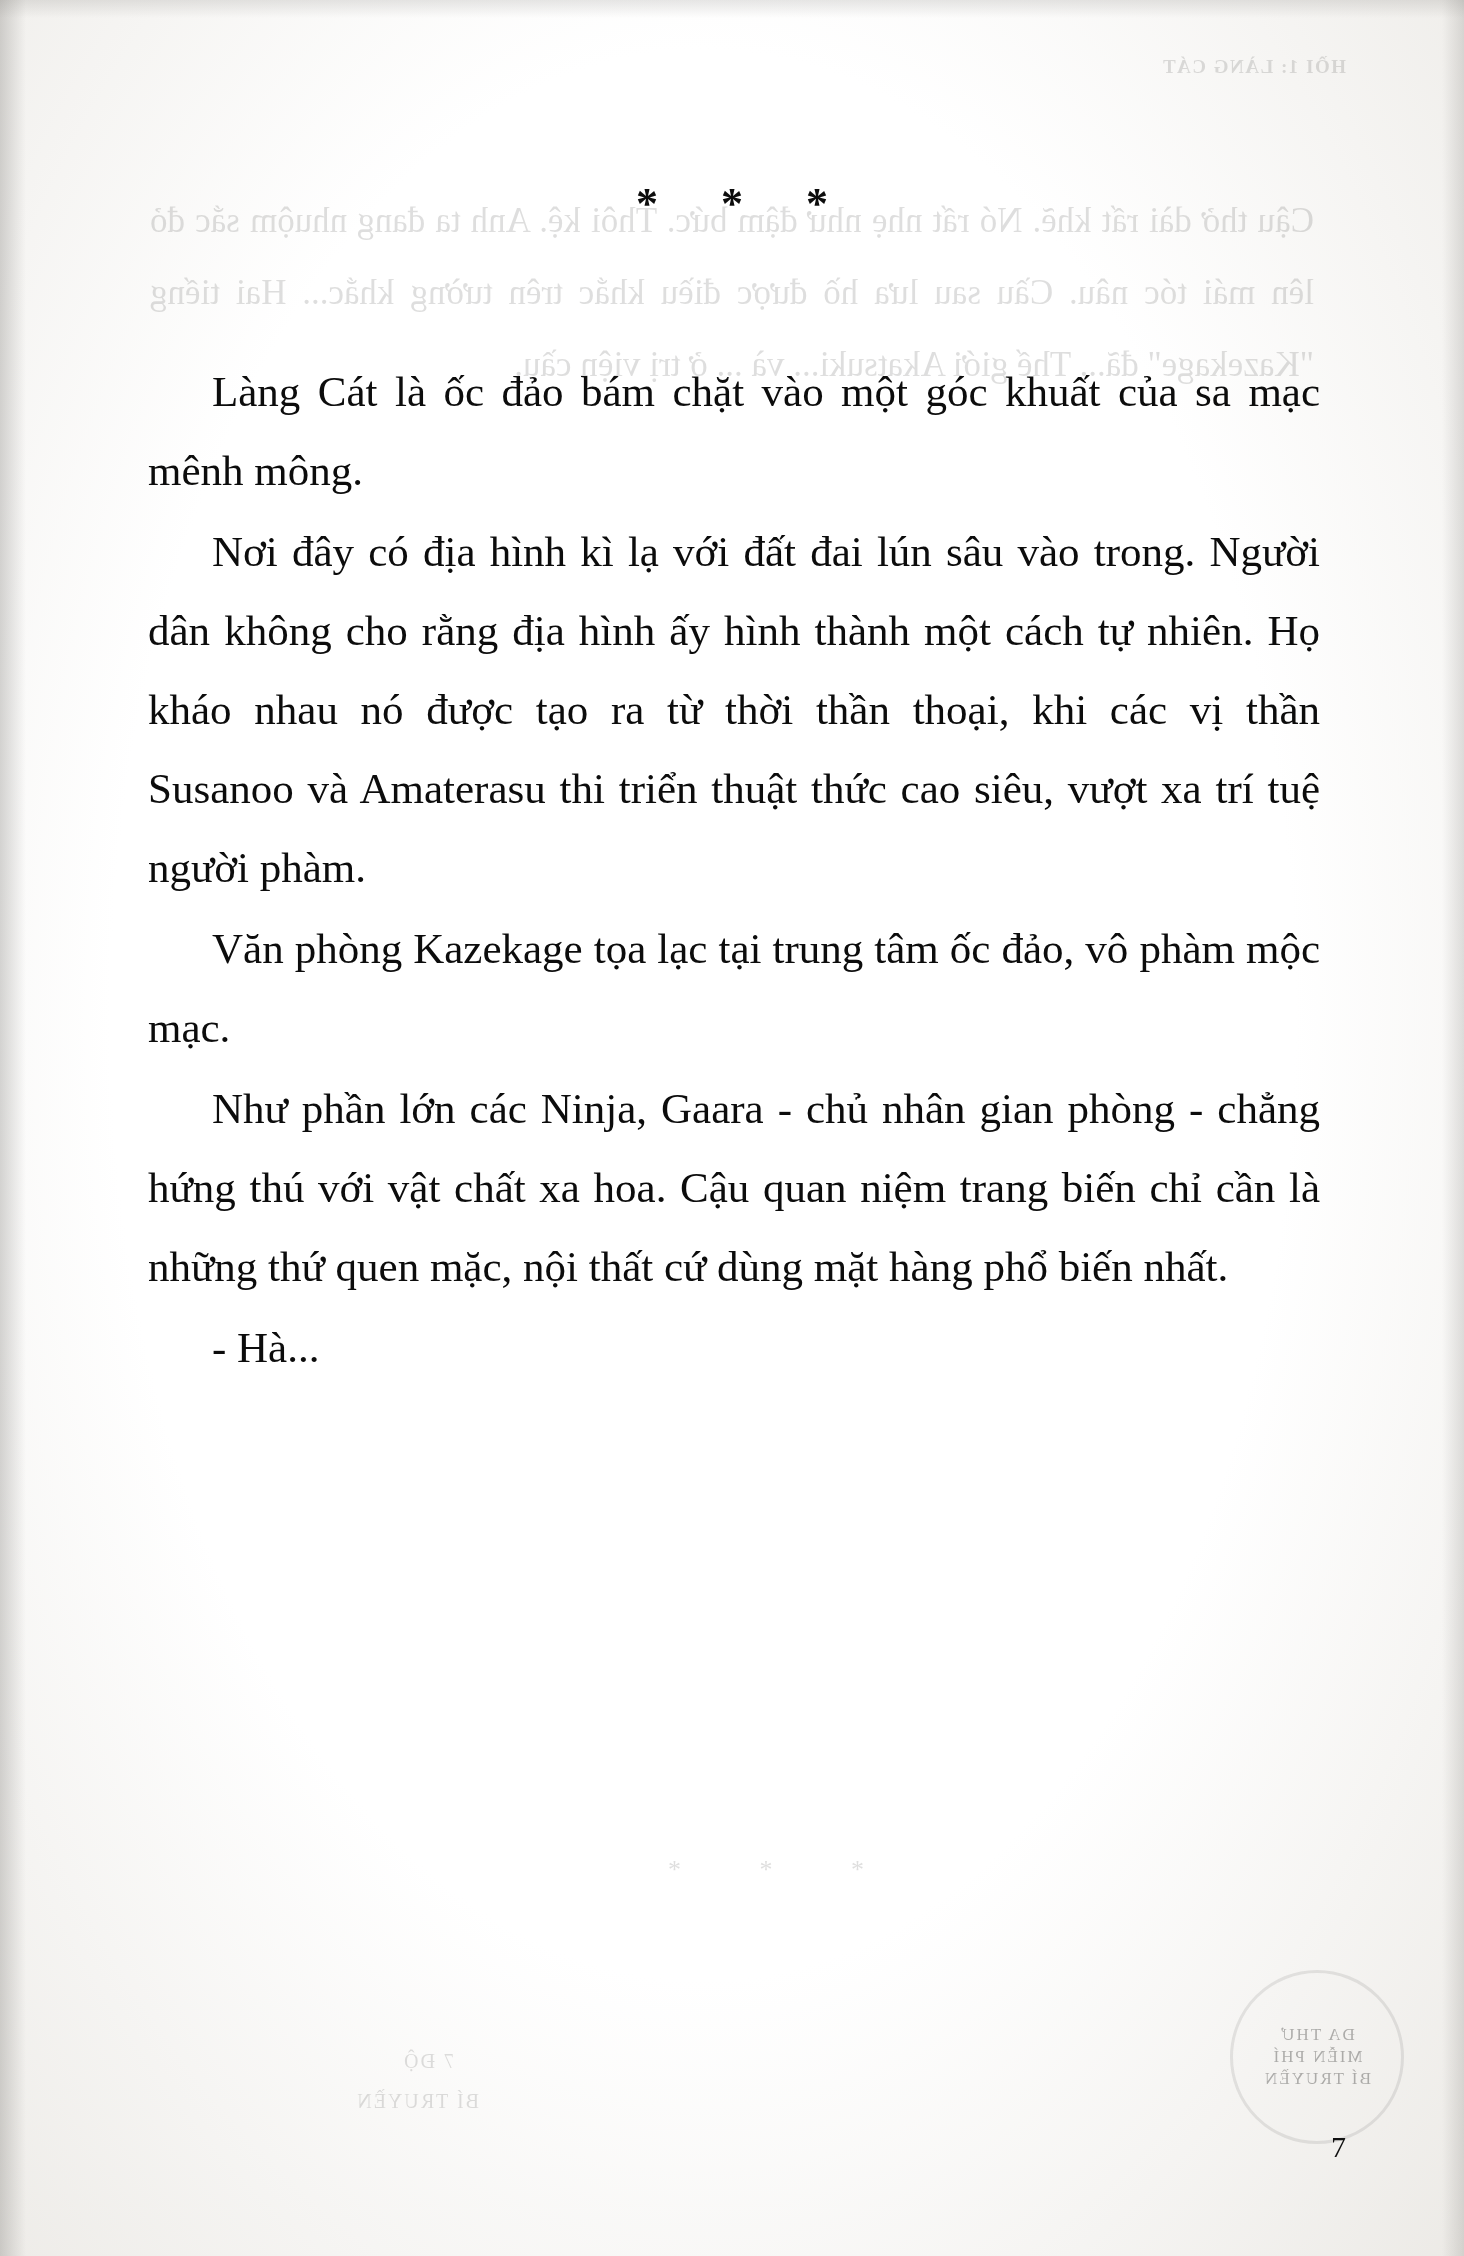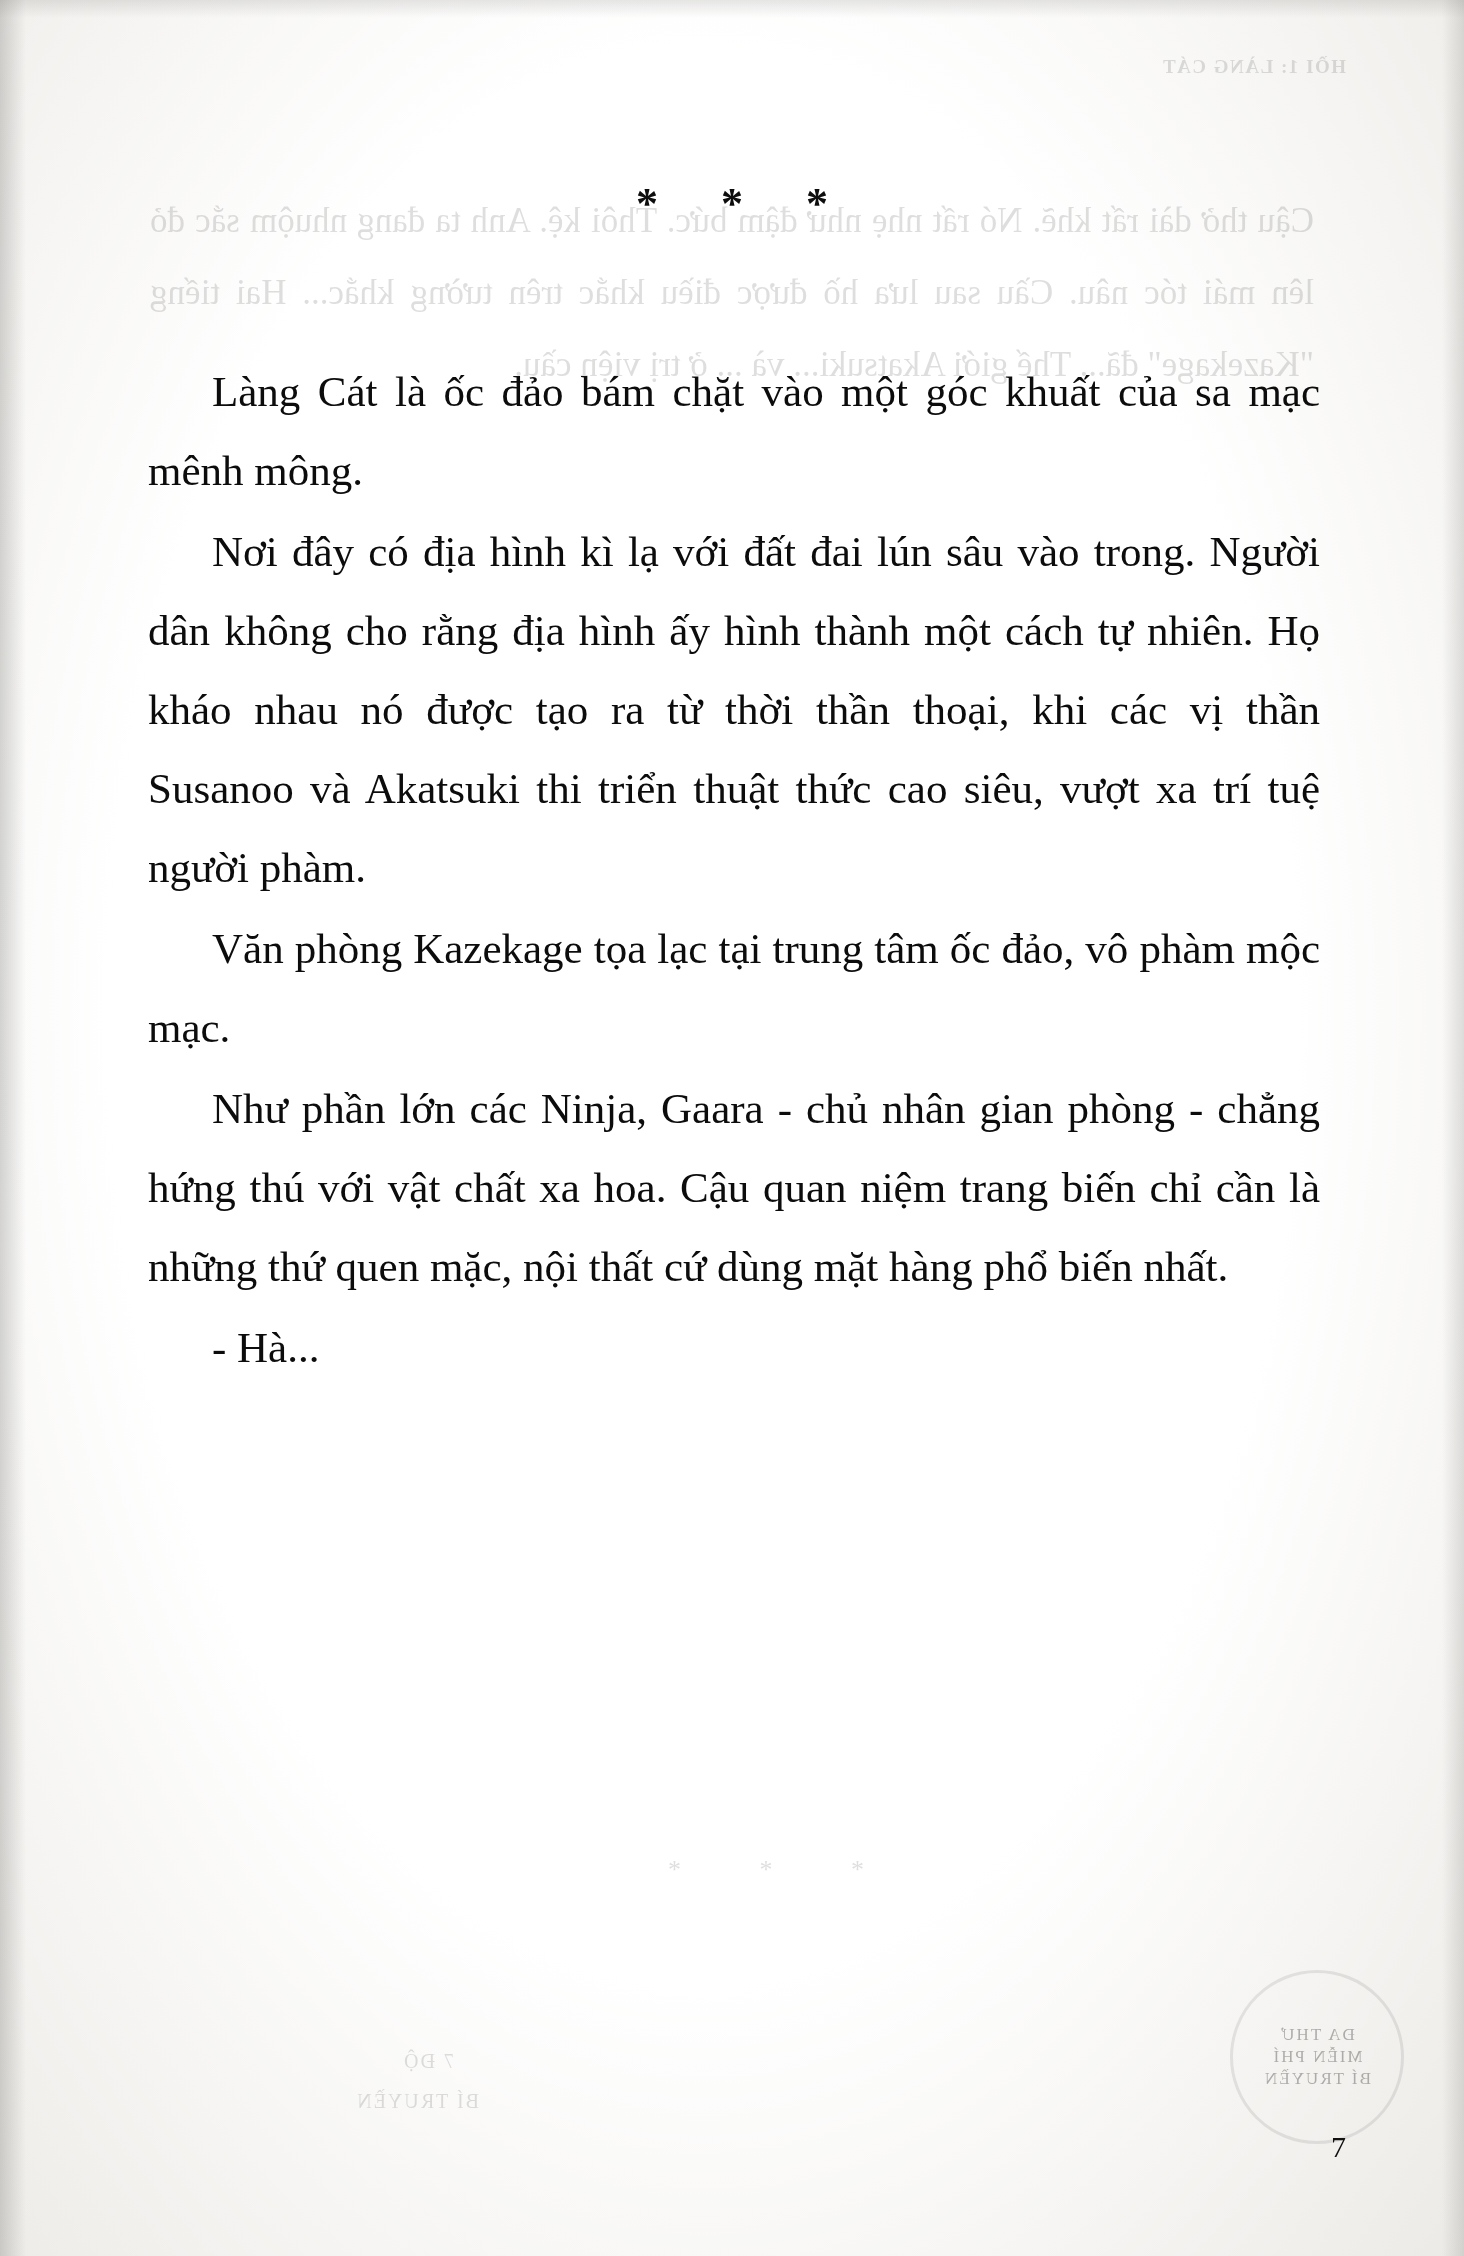--- a/index.html
+++ b/index.html
@@ -176,21 +176,21 @@
     <div class="bleed-foot">7   ĐỘ</div>
     <div class="bleed-foot2">BÍ TRUYỀN</div>
   </div>
 
   <div class="content">
 
     <div class="divider">* * *</div>
 
     <div class="body-text">
       <p>Làng Cát là ốc đảo bám chặt vào một góc khuất của sa mạc mênh mông.</p>
-      <p>Nơi đây có địa hình kì lạ với đất đai lún sâu vào trong. Người dân không cho rằng địa hình ấy hình thành một cách tự nhiên. Họ kháo nhau nó được tạo ra từ thời thần thoại, khi các vị thần Susanoo và Akatsuki thi triển thuật thức cao siêu, vượt xa trí tuệ người phàm.</p>
+      <p>Nơi đây có địa hình kì lạ với đất đai lún sâu vào trong. Người dân không cho rằng địa hình ấy hình thành một cách tự nhiên. Họ kháo nhau nó được tạo ra từ thời thần thoại, khi các vị thần Susanoo và Amaterasu thi triển thuật thức cao siêu, vượt xa trí tuệ người phàm.</p>
       <p>Văn phòng Kazekage tọa lạc tại trung tâm ốc đảo, vô phàm mộc mạc.</p>
       <p>Như phần lớn các Ninja, Gaara - chủ nhân gian phòng - chẳng hứng thú với vật chất xa hoa. Cậu quan niệm trang biến chỉ cần là những thứ quen mặc, nội thất cứ dùng mặt hàng phổ biến nhất.</p>
       <p class="last">- Hà...</p>
     </div>
 
     <div class="watermark">
       <span>ĐA THƯ</span>
       <span>MIỄN PHÍ</span>
       <span>BÍ TRUYỀN</span>
     </div>

